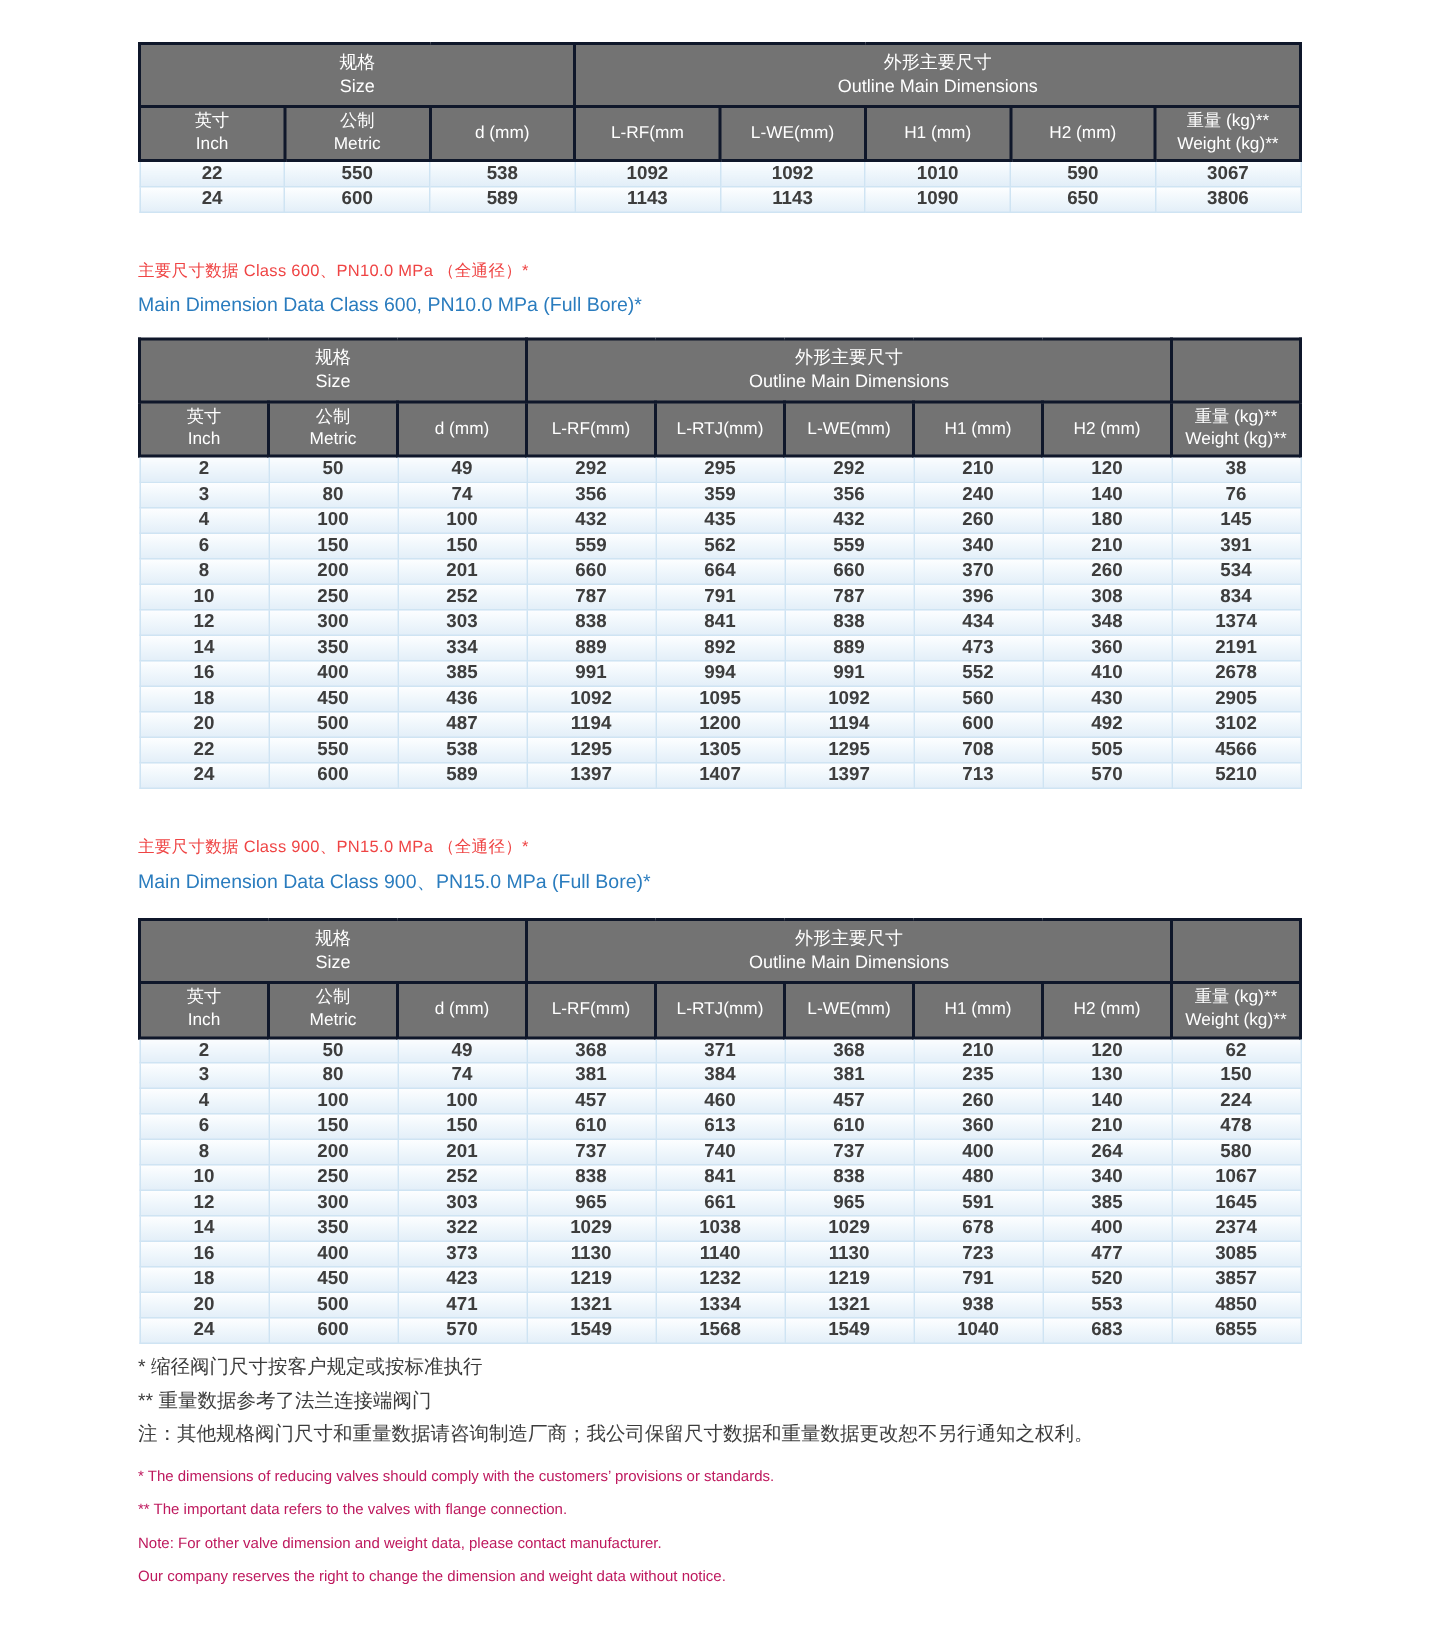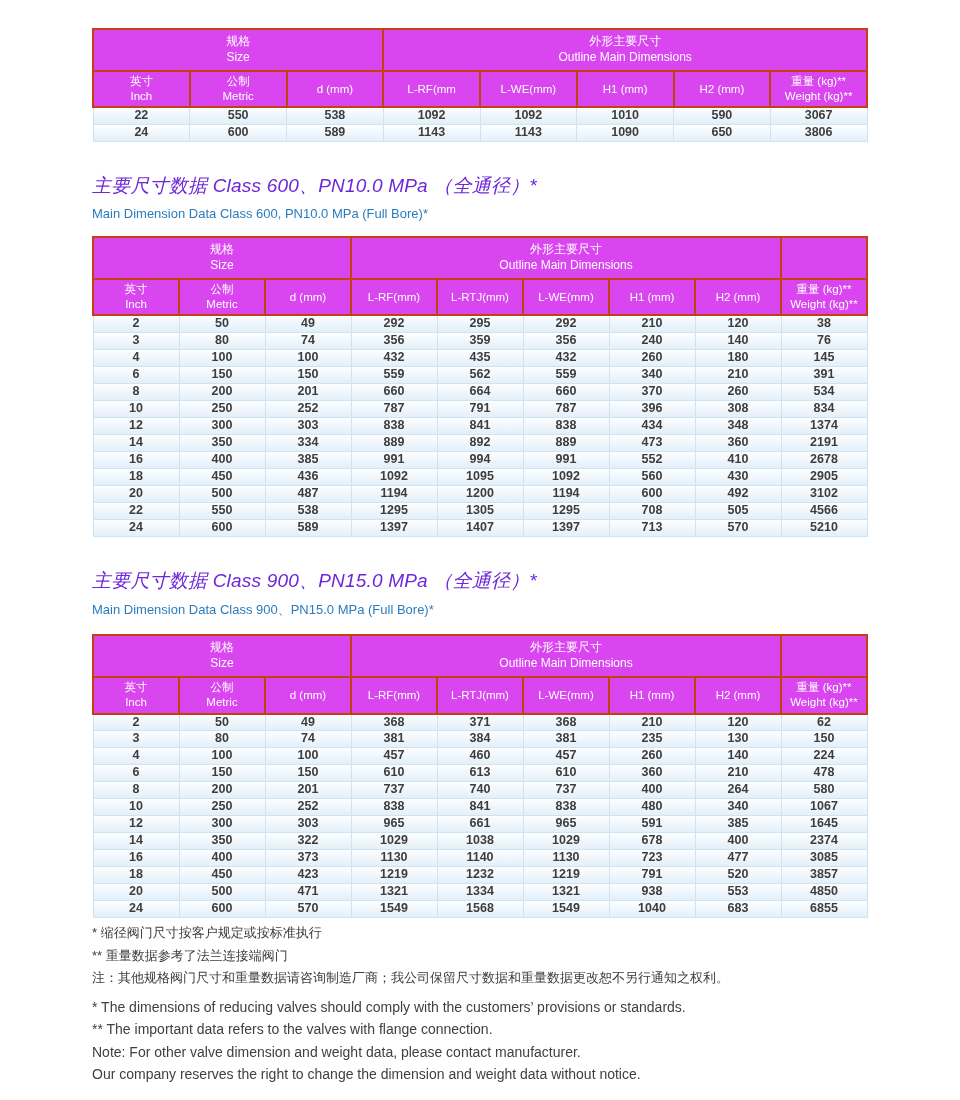--- a/index.html
+++ b/index.html
@@ -16,24 +16,24 @@
     padding-bottom: 20px;
   }
 
   
   table.dim-table {
     width: 100%;
     border-collapse: collapse;
     table-layout: fixed;
   }
   table.dim-table th {
-    background: #d946ef;
+    background: #737373;
     color: #ffffff;
     font-weight: normal;
-    border: 2px solid #c2410c;
+    border: 2px solid #0f172a;
     font-size: 11.5px;
     line-height: 1.32;
     padding: 2px 1px;
     text-align: center;
     vertical-align: middle;
   }
   table.dim-table tr.group-row th { height: 42px; font-size: 12px; }
   table.dim-table tr.leaf-row th  { height: 31px; }
   table.dim-table td {
     text-align: center;
@@ -46,43 +46,42 @@
   }
   table.dim-table tbody tr {
     background: linear-gradient(180deg, #fdfeff 0%, #f0f7fc 45%, #e2eef8 100%);
     font-weight: bold;
   }
   table.dim-table tbody tr:first-child td { border-top: 2px solid #ffffff; }
 
   
   .section-title { margin: 31px 0 15px 0; }
   .section-title .cn {
-    color: #6d28d9;
-    font-size: 19px;
+    color: #ef4444;
+    font-size: 11px;
     margin: 0 0 7px 0;
     letter-spacing: 0.2px;
-    font-style: italic;
   }
   .section-title .en {
     color: #2a7cbe;
     font-size: 13px;
     margin: 0;
   }
 
   
   .footnotes { margin-top: 4px; }
   .footnotes p { margin: 0; }
   .footnotes .fn-cn {
     color: #3c3c3c;
     font-size: 13px;
     line-height: 22.5px;
   }
   .footnotes .fn-en {
-    color: #404040;
-    font-size: 14px;
+    color: #be185d;
+    font-size: 10px;
     line-height: 22.5px;
   }
   .footnotes .fn-en-block { margin-top: 6px; }
 </style>
 </head>
 <body>
 
 <div class="page">
 
   <table class="dim-table">

